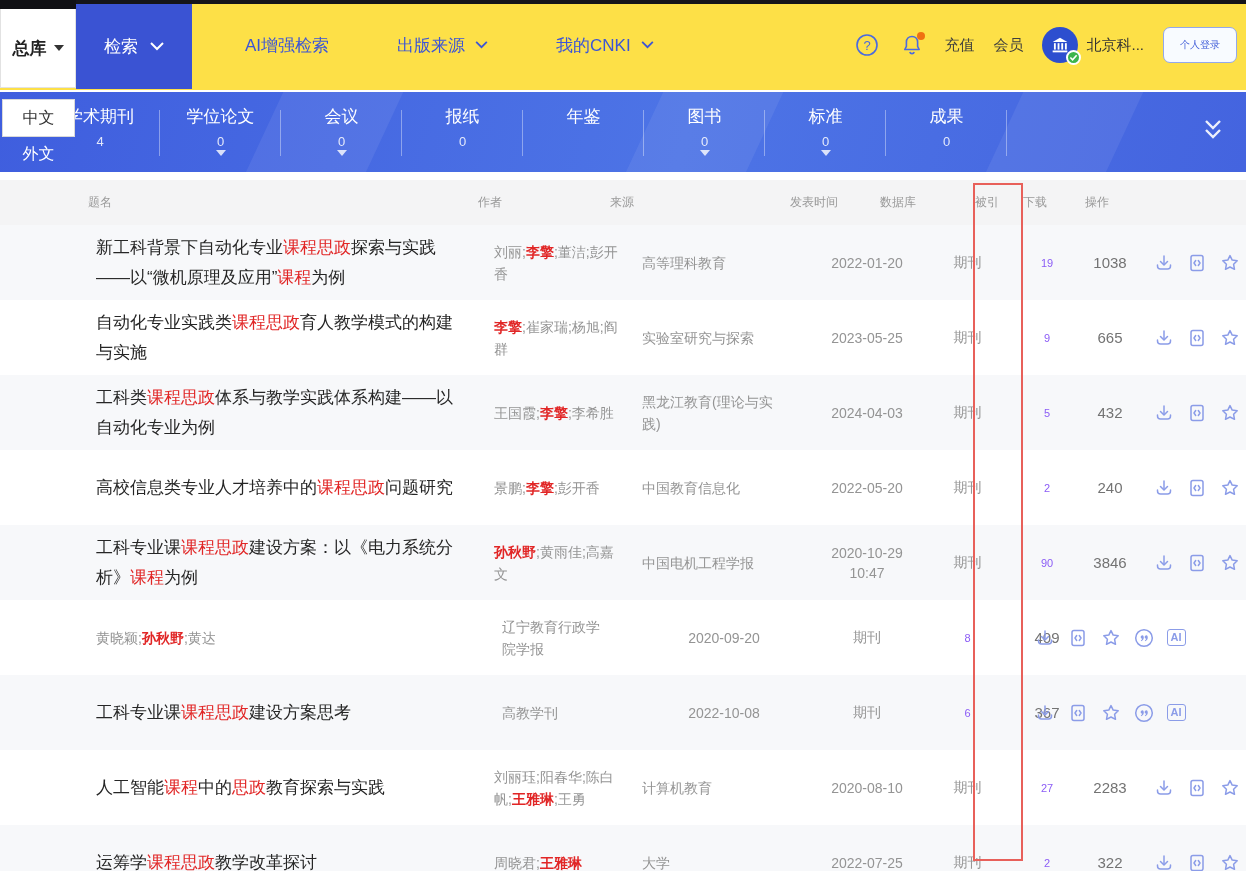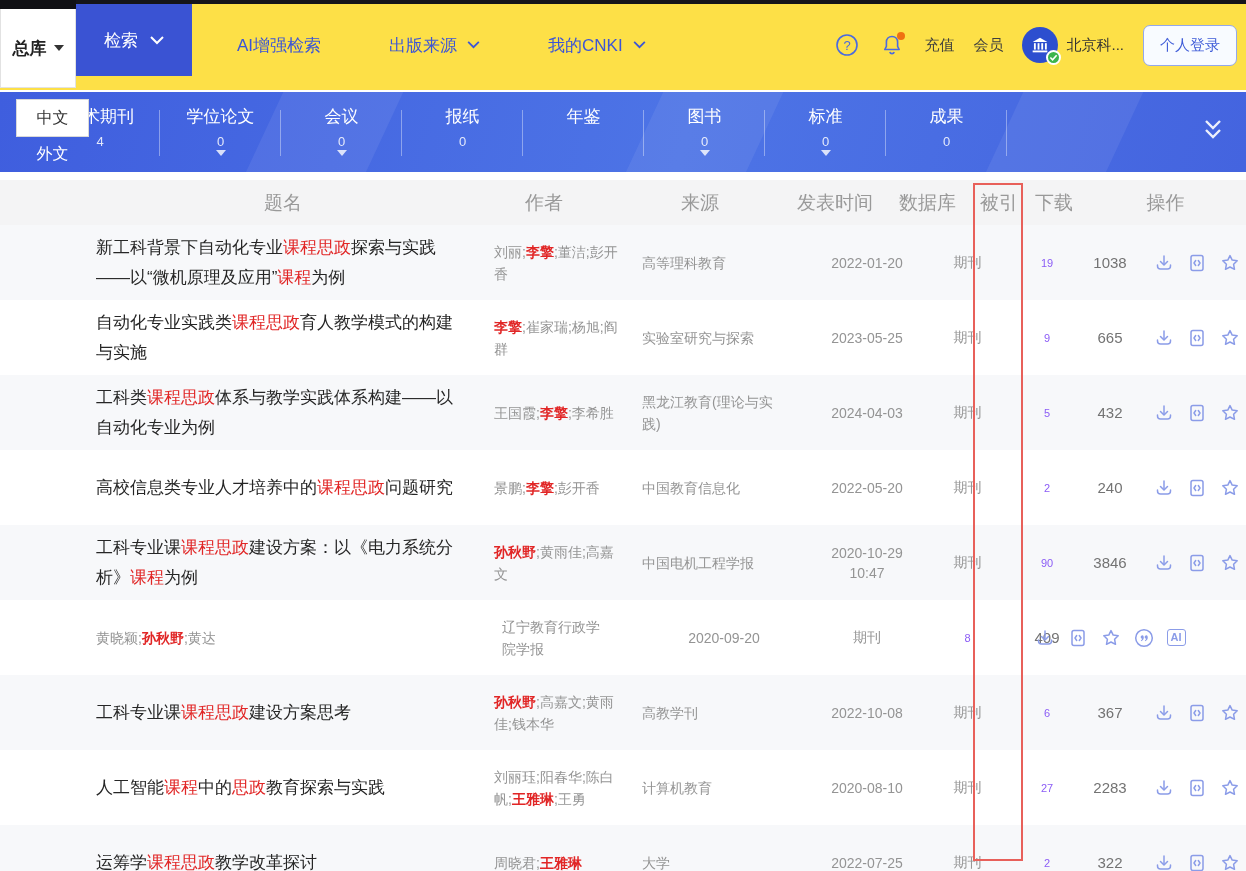--- a/index.html
+++ b/index.html
@@ -10,62 +10,62 @@
   
   .top-strip { position:absolute; top:0; left:0; width:100%; height:4px; background:#15151a; z-index:4; }
   .top-strip-left { position:absolute; top:0; left:0; width:76px; height:9px; background:#101014; z-index:6; }
 
   
   .nav { position:absolute; top:0; left:0; width:100%; height:90px; background:#fde047; z-index:3;text-decoration:underline; }
   .zongku-box { position:absolute; left:0; top:8px; width:76px; height:80px; background:#fff;
     border:1px solid #e2e2e2; display:flex; align-items:center; justify-content:center; gap:7px;
     font-size:17px; font-weight:bold; color:#222; cursor:pointer; z-index:5;}
   .zongku-caret { width:0; height:0; border-left:5px solid transparent; border-right:5px solid transparent; border-top:6px solid #333; }
-  .search-box { position:absolute; left:76px; top:4px; width:116px; height:72px; background:#3a53d3;
+  .search-box { position:absolute; left:76px; top:4px; width:116px; height:85px; background:#3a53d3;
     color:#fff; display:flex; align-items:center; justify-content:center; gap:12px; font-size:17px; cursor:pointer; }
-  .nav-links { position:absolute; left:237px; top:0; height:90px; display:flex; align-items:center; gap:68px; }
+  .nav-links { position:absolute; left:245px; top:0; height:90px; display:flex; align-items:center; gap:68px; }
   .nav-link { color:#3c55d6; font-size:17px; display:flex; align-items:center; gap:10px; cursor:pointer; }
   .nav-right { position:absolute; right:9px; top:0; height:90px; display:flex; align-items:center; gap:19px; }
   .nav-right .txt { font-size:15px; color:#3e3e3e; cursor:pointer; }
   .icon-btn { position:relative; width:26px; height:26px; display:flex; align-items:center; justify-content:center; cursor:pointer; }
   .bell-dot { position:absolute; top:0; right:0; width:8px; height:8px; border-radius:50%; background:#f07011; }
   .org-wrap { display:flex; align-items:center; gap:8px; }
   .avatar { position:relative; width:36px; height:36px; border-radius:50%; background:#2d4ecf;
     display:flex; align-items:center; justify-content:center; cursor:pointer; }
   .avatar-badge { position:absolute; right:-3px; bottom:-2px; width:15px; height:15px; border-radius:50%;
     background:#3db54c; border:2px solid #fff; display:flex; align-items:center; justify-content:center; }
   .org-name { font-size:15px; color:#333; max-width:72px; white-space:nowrap; cursor:pointer; }
-  .login-btn { border:1px solid #93a8ec; background:#f8fbff; color:#3f5cd8; font-size:15px;
+  .login-btn { border:1px solid #93a8ec; background:#f8fbff; color:#3f5cd8; font-size:10px;
     padding:10px 16px; border-radius:7px; cursor:pointer; font-family:inherit; }
 
   
   .tabbar { position:absolute; top:92px; left:0; width:100%; height:80px;
     background:linear-gradient(105deg,#3f5ede 0%,#4d74e6 55%,#4464df 100%); overflow:hidden; z-index:2; }
   .streak { position:absolute; top:-20px; height:140px; width:120px; background:rgba(255,255,255,0.07); transform:skewX(-25deg); }
   .db-tabs { position:absolute; left:40px; top:0; height:80px; display:flex; }
   .db-tab { position:relative; width:121px; height:80px; display:flex; flex-direction:column; align-items:center;
     padding-top:14px; color:#fff; cursor:pointer; }
   .db-tab:first-child { width:120px; }
   .db-tab::after { content:""; position:absolute; right:0; top:18px; height:46px; width:1px; background:rgba(255,255,255,0.38); }
   .tab-label { font-size:17px; line-height:22px; }
   .tab-count { font-size:13px; line-height:20px; margin-top:4px; color:rgba(255,255,255,0.85); min-height:20px; }
   .tab-caret { margin-top:-2px; }
   .more-chevrons { position:absolute; right:18px; top:24px; cursor:pointer; }
 
   
-  .lang-box { position:absolute; left:16px; top:99px; width:73px; z-index:7;font-family:Liberation Mono, monospace; }
+  .lang-box { position:absolute; left:2px; top:99px; width:73px; z-index:7;font-family:Liberation Mono, monospace; }
   .lang-zh { height:38px; background:#fff; border:1px solid #d9d9d9; color:#333; font-size:16px;
     display:flex; align-items:center; justify-content:center; cursor:pointer; }
   .lang-en { height:35px; color:#fff; font-size:16px; display:flex; align-items:center; justify-content:center; cursor:pointer; }
 
   
   .table { position:absolute; top:172px; left:0; width:100%; bottom:0; background:#fff; }
   .grid { display:grid; grid-template-columns:88px 390px 132px 180px 90px 95px 48px 62px 161px; }
   .thead { margin-top:8px; height:45px; background:#f4f4f5; align-items:center; }
-  .th { font-size:19px; color:#999; text-align:center; }
+  .th { font-size:12px; color:#999; }
   .row { height:75px; align-items:center;gap:8px; }
   .row.odd { background:#f7f8fa; }
   .c-title { font-size:17px; color:#262626; line-height:30px; padding-right:22px; cursor:pointer; }
   .c-auth { font-size:14px; color:#949494; line-height:22px; padding-right:8px; }
   .c-src { font-size:14px; color:#949494; line-height:22px; padding-left:8px; padding-right:24px; }
   .c-date { font-size:14px; color:#949494; text-align:center; white-space:pre-line; line-height:20px; }
   .c-db { font-size:14px; color:#949494; text-align:center; }
   .c-cited { font-size:11px; color:#8b5cf6; text-align:center; cursor:pointer; }
   .c-dl { font-size:15px; color:#737373; text-align:center; }
   .c-ops { display:flex; align-items:center; justify-content:center; gap:13px; }
@@ -463,21 +463,20 @@
                 <path d="M12.6 7.2c-1.1 0-1.9.8-1.9 1.8 0 .9.6 1.6 1.5 1.7-.2.8-.7 1.3-1.4 1.7l.5.8c1.5-.6 2.5-2 2.5-3.7 0-1.3-.5-2.3-1.2-2.3z" fill="#8b9ce8"></path>
               </svg>
             </span>
             <span class="op ai-badge">AI</span>
           </div>
   </div>
 
   <div class="grid row odd">
     <div></div>
     <div class="c-title"><span>工科专业课</span><span class="hl">课程思政</span><span>建设方案思考</span></div>
-    <div class="c-auth"><span class="hl">孙秋野</span><span>;高嘉文;黄雨佳;钱本华</span></div>
     <div class="c-src">高教学刊</div>
     <div class="c-date">2022-10-08</div>
     <div class="c-db">期刊</div>
     <div class="c-cited">6</div>
     <div class="c-dl">367</div>
     <div class="c-ops">
             <span class="op">
               <svg width="20" height="20" viewBox="0 0 20 20">
                 <path d="M10 3v8" fill="none" stroke="#8b9ce8" stroke-width="1.5" stroke-linecap="round" stroke-linejoin="round"></path>
                 <path d="M6.5 8.5L10 12l3.5-3.5" fill="none" stroke="#8b9ce8" stroke-width="1.5" stroke-linecap="round" stroke-linejoin="round"></path>

